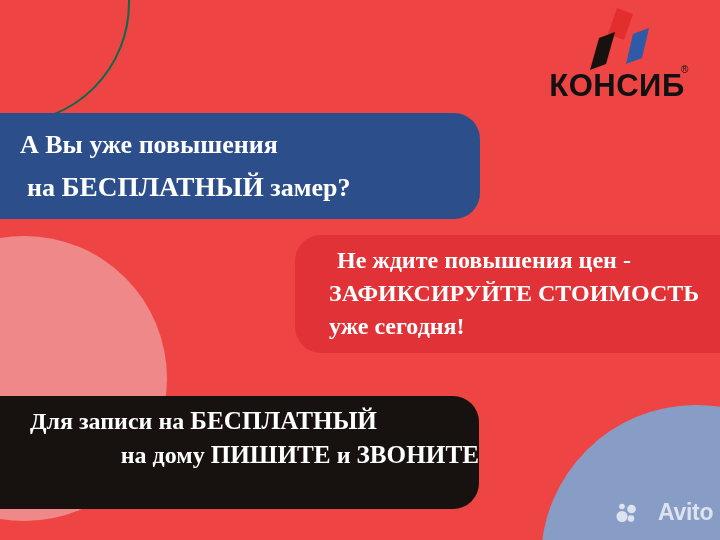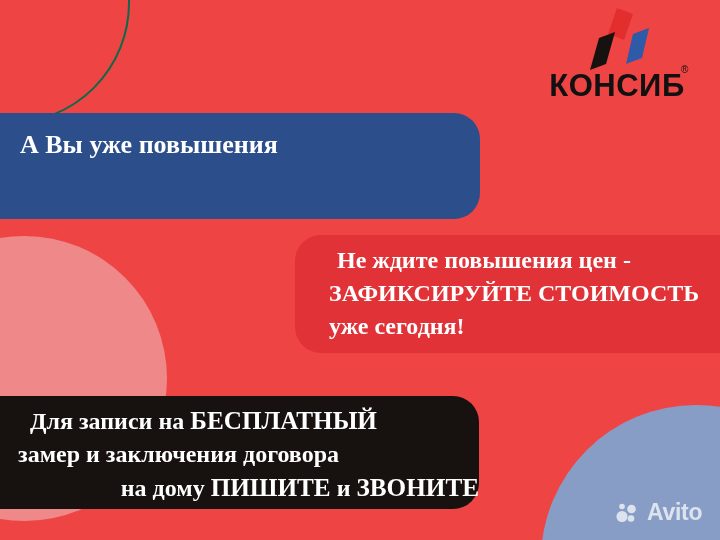--- a/index.html
+++ b/index.html
@@ -134,21 +134,21 @@
 
   .emph { font-size: 1.05em; }
 
   
   #watermark {
     position: absolute;
     left: 616px;
     top: 501px;
     display: flex;
     align-items: center;
-    gap: 9px;
+    gap: 20px;
     opacity: 0.72;
   }
   #watermark-text {
     font-family: "Liberation Sans", sans-serif;
     font-size: 23px;
     font-weight: bold;
     color: #ffffff;
     line-height: 1;
     letter-spacing: -0.3px;
   }
@@ -167,31 +167,31 @@
       <polygon points="32,0 48,6 39,32 23,26" fill="#E32E2E"></polygon>
       <polygon points="14,30 30,24 21,56 5,62" fill="#17120F"></polygon>
       <polygon points="48,26 64,20 57,50 41,56" fill="#2F5AA8"></polygon>
     </svg>
     <div id="logo-wordmark">КОНСИБ</div>
     <div id="logo-reg">®</div>
   </div>
 
   <div class="banner" id="banner-blue">
     <div class="line line-1">А Вы уже повышения</div>
+    <div class="line line-2"><span>на </span><span class="emph">БЕСПЛАТНЫЙ</span><span> замер?</span></div>
   </div>
 
   <div class="banner" id="banner-red">
     <div class="line line-1">Не ждите повышения цен -</div>
     <div class="line line-2">ЗАФИКСИРУЙТЕ СТОИМОСТЬ</div>
     <div class="line line-3">уже сегодня!</div>
   </div>
 
   <div class="banner" id="banner-black">
     <div class="line line-1"><span>Для записи на </span><span class="emph">БЕСПЛАТНЫЙ</span></div>
-    <div class="line line-2">замер и заключения договора</div>
     <div class="line line-3"><span>на дому </span><span class="emph">ПИШИТЕ</span><span> и </span><span class="emph">ЗВОНИТЕ</span></div>
   </div>
 
   <div id="watermark">
     <svg width="22" height="22" viewBox="0 0 22 22">
       <circle cx="6" cy="14.5" r="5.5" fill="#ffffff"></circle>
       <circle cx="15" cy="16.5" r="3.3" fill="#ffffff"></circle>
       <circle cx="15.5" cy="7" r="4.3" fill="#ffffff"></circle>
       <circle cx="6" cy="4.5" r="2.8" fill="#ffffff"></circle>
     </svg>

